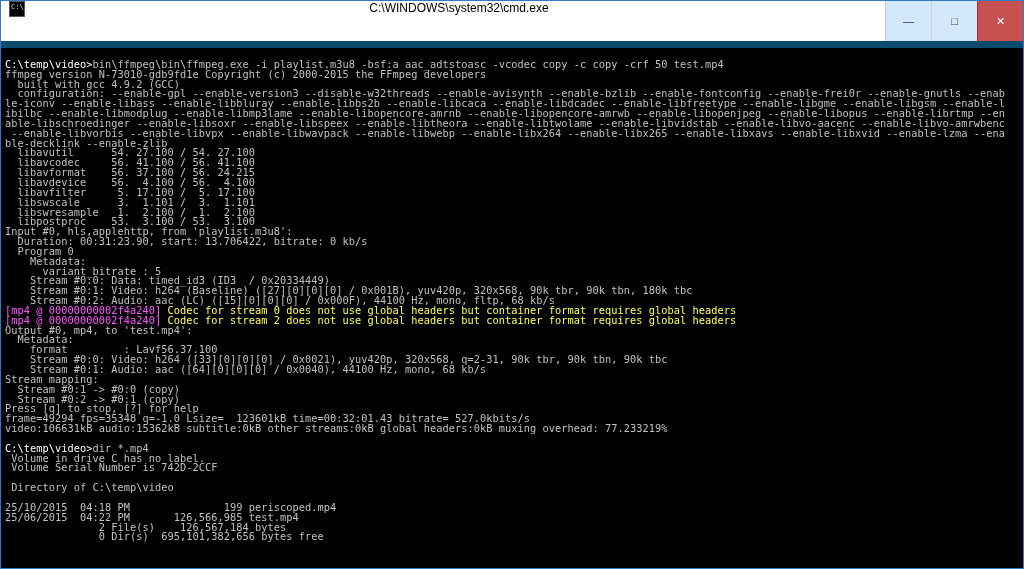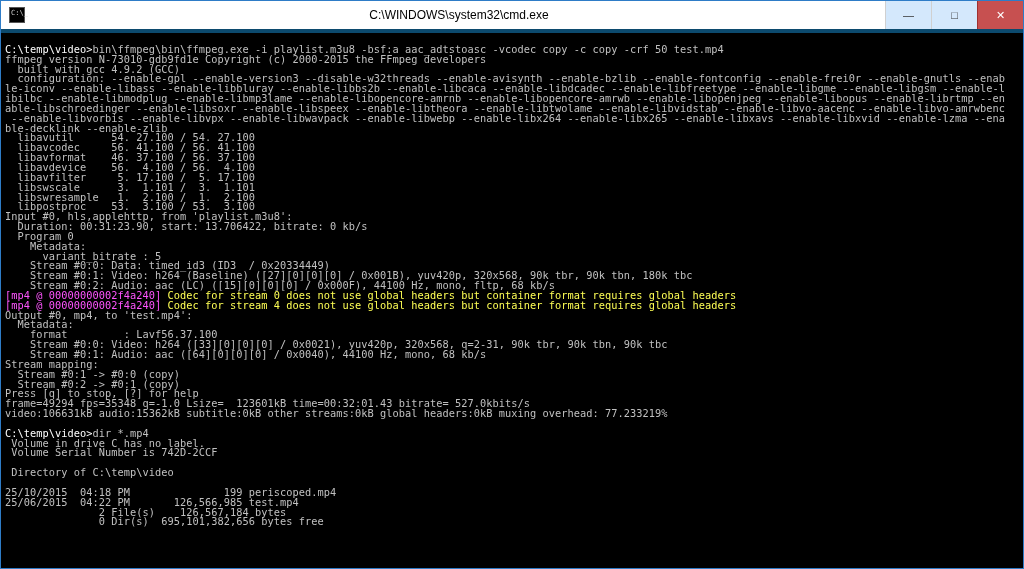--- a/index.html
+++ b/index.html
@@ -12,25 +12,25 @@
     }
     .window {
       width: 1024px;
       height: 569px;
       border: 1px solid #2e7cc7;
       display: flex;
       flex-direction: column;
       background: #000;
     }
     .titlebar {
-      height: 32px;
+      height: 47px;
       background: #fff;
-      border-bottom: 4px solid #0c4a6e;
+      border-bottom: 7px solid #0c4a6e;
       display: flex;
-      align-items: center;
+      align-items: flex-start;
       flex-shrink: 0;
     }
     .titlebar-icon {
       width: 16px;
       height: 16px;
       margin: 0 8px;
       background: #000;
       position: relative;
       border: 1px solid #555;
     }
@@ -108,36 +108,36 @@
 <span>ffmpeg version N-73010-gdb9fd1e Copyright (c) 2000-2015 the FFmpeg developers</span>
 <span>  built with gcc 4.9.2 (GCC)</span>
 <span>  configuration: --enable-gpl --enable-version3 --disable-w32threads --enable-avisynth --enable-bzlib --enable-fontconfig --enable-frei0r --enable-gnutls --enab</span>
 <span>le-iconv --enable-libass --enable-libbluray --enable-libbs2b --enable-libcaca --enable-libdcadec --enable-libfreetype --enable-libgme --enable-libgsm --enable-l</span>
 <span>ibilbc --enable-libmodplug --enable-libmp3lame --enable-libopencore-amrnb --enable-libopencore-amrwb --enable-libopenjpeg --enable-libopus --enable-librtmp --en</span>
 <span>able-libschroedinger --enable-libsoxr --enable-libspeex --enable-libtheora --enable-libtwolame --enable-libvidstab --enable-libvo-aacenc --enable-libvo-amrwbenc</span>
 <span> --enable-libvorbis --enable-libvpx --enable-libwavpack --enable-libwebp --enable-libx264 --enable-libx265 --enable-libxavs --enable-libxvid --enable-lzma --ena</span>
 <span>ble-decklink --enable-zlib</span>
 <span>  libavutil      54. 27.100 / 54. 27.100</span>
 <span>  libavcodec     56. 41.100 / 56. 41.100</span>
-<span>  libavformat    46. 37.100 / 56. 37.100</span>
+<span>  libavformat    56. 37.100 / 56. 24.215</span>
 <span>  libavdevice    56.  4.100 / 56.  4.100</span>
 <span>  libavfilter     5. 17.100 /  5. 17.100</span>
 <span>  libswscale      3.  1.101 /  3.  1.101</span>
 <span>  libswresample   1.  2.100 /  1.  2.100</span>
 <span>  libpostproc    53.  3.100 / 53.  3.100</span>
 <span>Input #0, hls,applehttp, from 'playlist.m3u8':</span>
 <span>  Duration: 00:31:23.90, start: 13.706422, bitrate: 0 kb/s</span>
 <span>  Program 0</span>
 <span>    Metadata:</span>
 <span>      variant_bitrate : 5</span>
 <span>    Stream #0:0: Data: timed_id3 (ID3  / 0x20334449)</span>
 <span>    Stream #0:1: Video: h264 (Baseline) ([27][0][0][0] / 0x001B), yuv420p, 320x568, 90k tbr, 90k tbn, 180k tbc</span>
 <span>    Stream #0:2: Audio: aac (LC) ([15][0][0][0] / 0x000F), 44100 Hz, mono, fltp, 68 kb/s</span>
 <span class="magenta">[mp4 @ 00000000002f4a240]</span><span class="yellow"> Codec for stream 0 does not use global headers but container format requires global headers</span>
-<span class="magenta">[mp4 @ 00000000002f4a240]</span><span class="yellow"> Codec for stream 4 does not use global headers but container format requires global headers</span>
+<span class="magenta">[mp4 @ 00000000002f4a240]</span><span class="yellow"> Codec for stream 2 does not use global headers but container format requires global headers</span>
 <span>Output #0, mp4, to 'test.mp4':</span>
 <span>  Metadata:</span>
 <span>    format         : Lavf56.37.100</span>
 <span>    Stream #0:0: Video: h264 ([33][0][0][0] / 0x0021), yuv420p, 320x568, q=2-31, 90k tbr, 90k tbn, 90k tbc</span>
 <span>    Stream #0:1: Audio: aac ([64][0][0][0] / 0x0040), 44100 Hz, mono, 68 kb/s</span>
 <span>Stream mapping:</span>
 <span>  Stream #0:1 -&gt; #0:0 (copy)</span>
 <span>  Stream #0:2 -&gt; #0:1 (copy)</span>
 <span>Press [q] to stop, [?] for help</span>
 <span>frame=49294 fps=35348 q=-1.0 Lsize=  123601kB time=00:32:01.43 bitrate= 527.0kbits/s</span>

